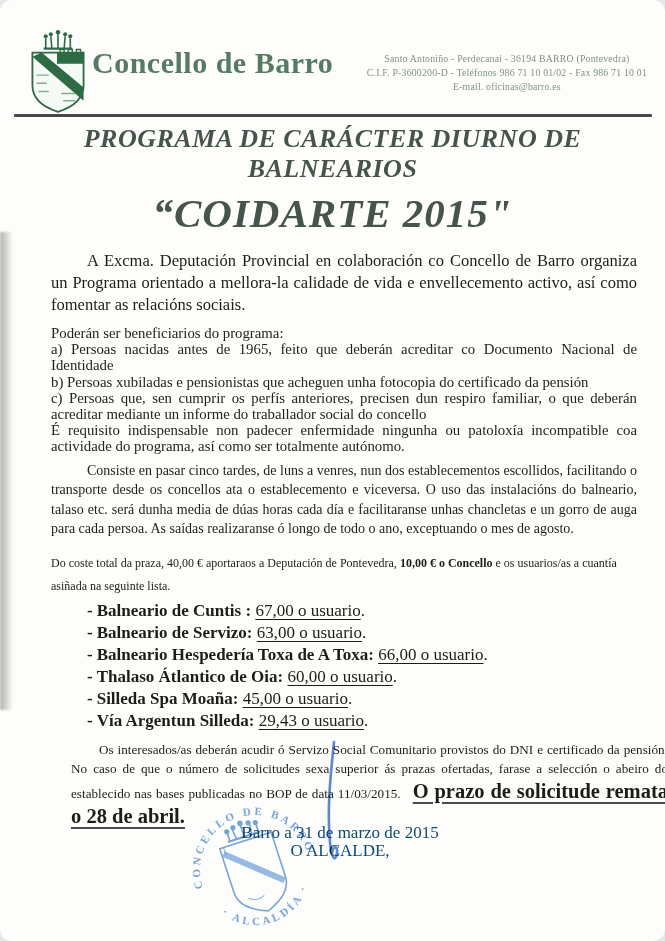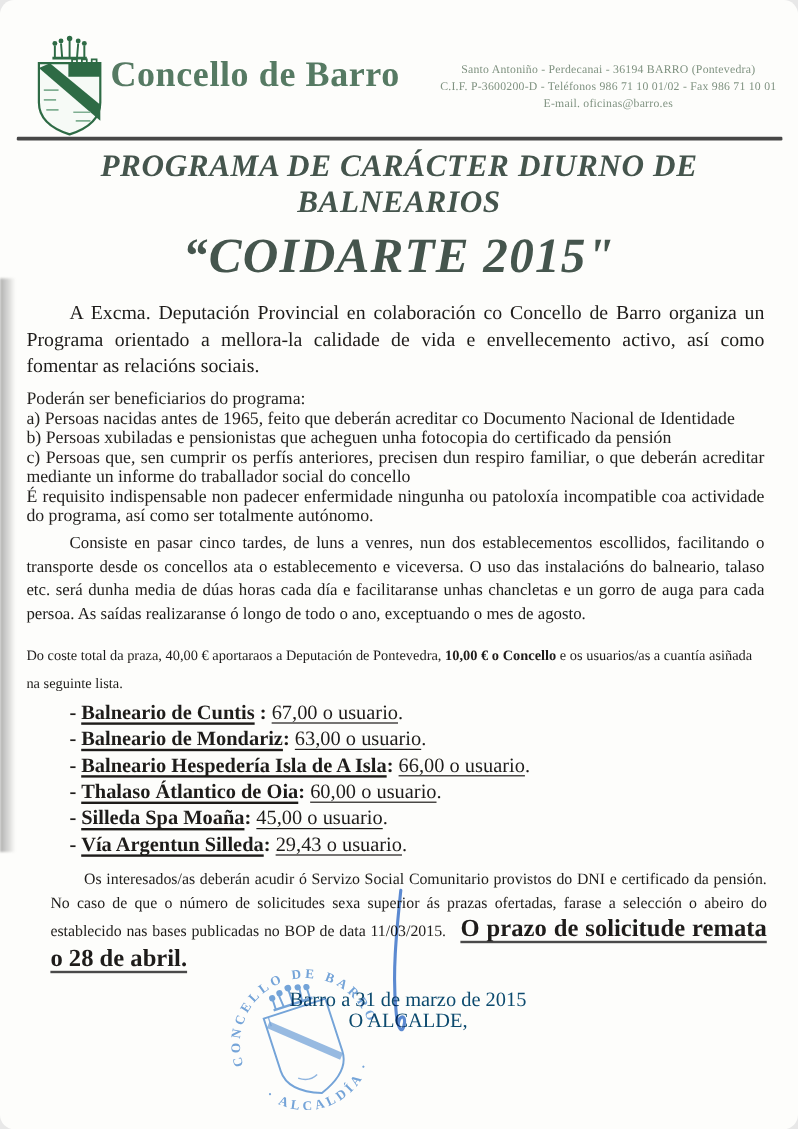--- a/index.html
+++ b/index.html
@@ -32,40 +32,40 @@
   
   .content{position:absolute;left:0;top:124px;width:665px;}
   .title-block{text-align:center;color:#45554d;}
   .title-line{
     font-size:26px;font-weight:bold;font-style:italic;line-height:30px;letter-spacing:.5px;
   }
   .program-name{
     font-size:41px;font-weight:bold;font-style:italic;line-height:48px;margin-top:5px;
     letter-spacing:1px;
   }
-  main{display:block;padding:0 28px 0 22px;}
+  main{display:block;padding:0 28px 0 22px;margin-left:29px;}
   main p{margin:0;}
   .intro{
     margin-top:13px;font-size:16.5px;line-height:22px;text-align:justify;text-indent:36px;
   }
   .bold-block{
     margin-top:9px;font-weight:normal;font-size:14.8px;line-height:16.2px;text-align:justify;
     color:#242220;
   }
   .description{
     margin-top:6px;font-size:14px;line-height:19.5px;text-align:justify;text-indent:36px;
   }
   .cost{
     margin-top:13px;font-size:12px;line-height:23px;text-align:left;
   }
   .price-list{margin:2px 0 0 36px;font-size:17px;line-height:22px;}
   .prow{white-space:nowrap;}
   .pdash{font-weight:bold;margin-right:4px;}
   .pname{
-    font-weight:bold;text-decoration:underline;
+    font-weight:bold;
     text-decoration-thickness:1.5px;text-underline-offset:3px;
   }
   .psep{font-weight:bold;}
   .pprice{
     text-decoration:underline;text-decoration-thickness:1px;text-underline-offset:3px;
   }
   .closing{
     margin:8px 0 0 20px;width:597px;font-size:13.2px;line-height:19.5px;
     text-align:justify;text-indent:28px;
   }
@@ -144,22 +144,22 @@
         <span>c) Persoas que, sen cumprir os perfís anteriores, precisen dun respiro familiar, o que deberán acreditar mediante un informe do traballador social do concello</span><br>
         <span>É requisito indispensable non padecer enfermidade ningunha ou patoloxía incompatible coa actividade do programa, así como ser totalmente autónomo.</span>
       </p>
 
       <p class="description">Consiste en pasar cinco tardes, de luns a venres, nun dos establecementos escollidos, facilitando o transporte desde os concellos ata o establecemento e viceversa. O uso das instalacións do balneario, talaso etc. será dunha media de dúas horas cada día e facilitaranse unhas chancletas e un gorro de auga para cada persoa. As saídas realizaranse ó longo de todo o ano, exceptuando o mes de agosto.</p>
 
       <p class="cost"><span>Do coste total da praza, 40,00 € aportaraos a Deputación de Pontevedra, </span><strong>10,00 € o Concello</strong><span> e os usuarios/as a cuantía asiñada na seguinte lista.</span></p>
 
       <div class="price-list">
         <div class="prow"><span class="pdash">-</span><span class="pname">Balneario de Cuntis</span><span class="psep"> : </span><span class="pprice">67,00 o usuario</span><span>.</span></div>
-        <div class="prow"><span class="pdash">-</span><span class="pname">Balneario de Mondariz</span><span class="psep">:  </span><span class="pprice">63,00 o usuario</span><span>.</span></div>
-        <div class="prow"><span class="pdash">-</span><span class="pname">Balneario Hespedería Isla de A Isla</span><span class="psep">: </span><span class="pprice">66,00 o usuario</span><span>.</span></div>
+        <div class="prow"><span class="pdash">-</span><span class="pname">Balneario de Servizo</span><span class="psep">:  </span><span class="pprice">63,00 o usuario</span><span>.</span></div>
+        <div class="prow"><span class="pdash">-</span><span class="pname">Balneario Hespedería Toxa de A Toxa</span><span class="psep">: </span><span class="pprice">66,00 o usuario</span><span>.</span></div>
         <div class="prow"><span class="pdash">-</span><span class="pname">Thalaso Átlantico de Oia</span><span class="psep">: </span><span class="pprice">60,00 o usuario</span><span>.</span></div>
         <div class="prow"><span class="pdash">-</span><span class="pname">Silleda  Spa Moaña</span><span class="psep">: </span><span class="pprice">45,00 o usuario</span><span>.</span></div>
         <div class="prow"><span class="pdash">-</span><span class="pname">Vía Argentun Silleda</span><span class="psep">: </span><span class="pprice">29,43 o usuario</span><span>.</span></div>
       </div>
 
       <p class="closing"><span>Os interesados/as deberán acudir ó Servizo Social Comunitario provistos do DNI e certificado da pensión. No caso de que o número de solicitudes sexa superior ás prazas ofertadas, farase a selección o abeiro do establecido nas bases publicadas no BOP de data 11/03/2015.</span><span class="deadline">O prazo de solicitude remata o 28 de abril.</span></p>
     </main>
   </div>
 
   <div class="sig-block">

